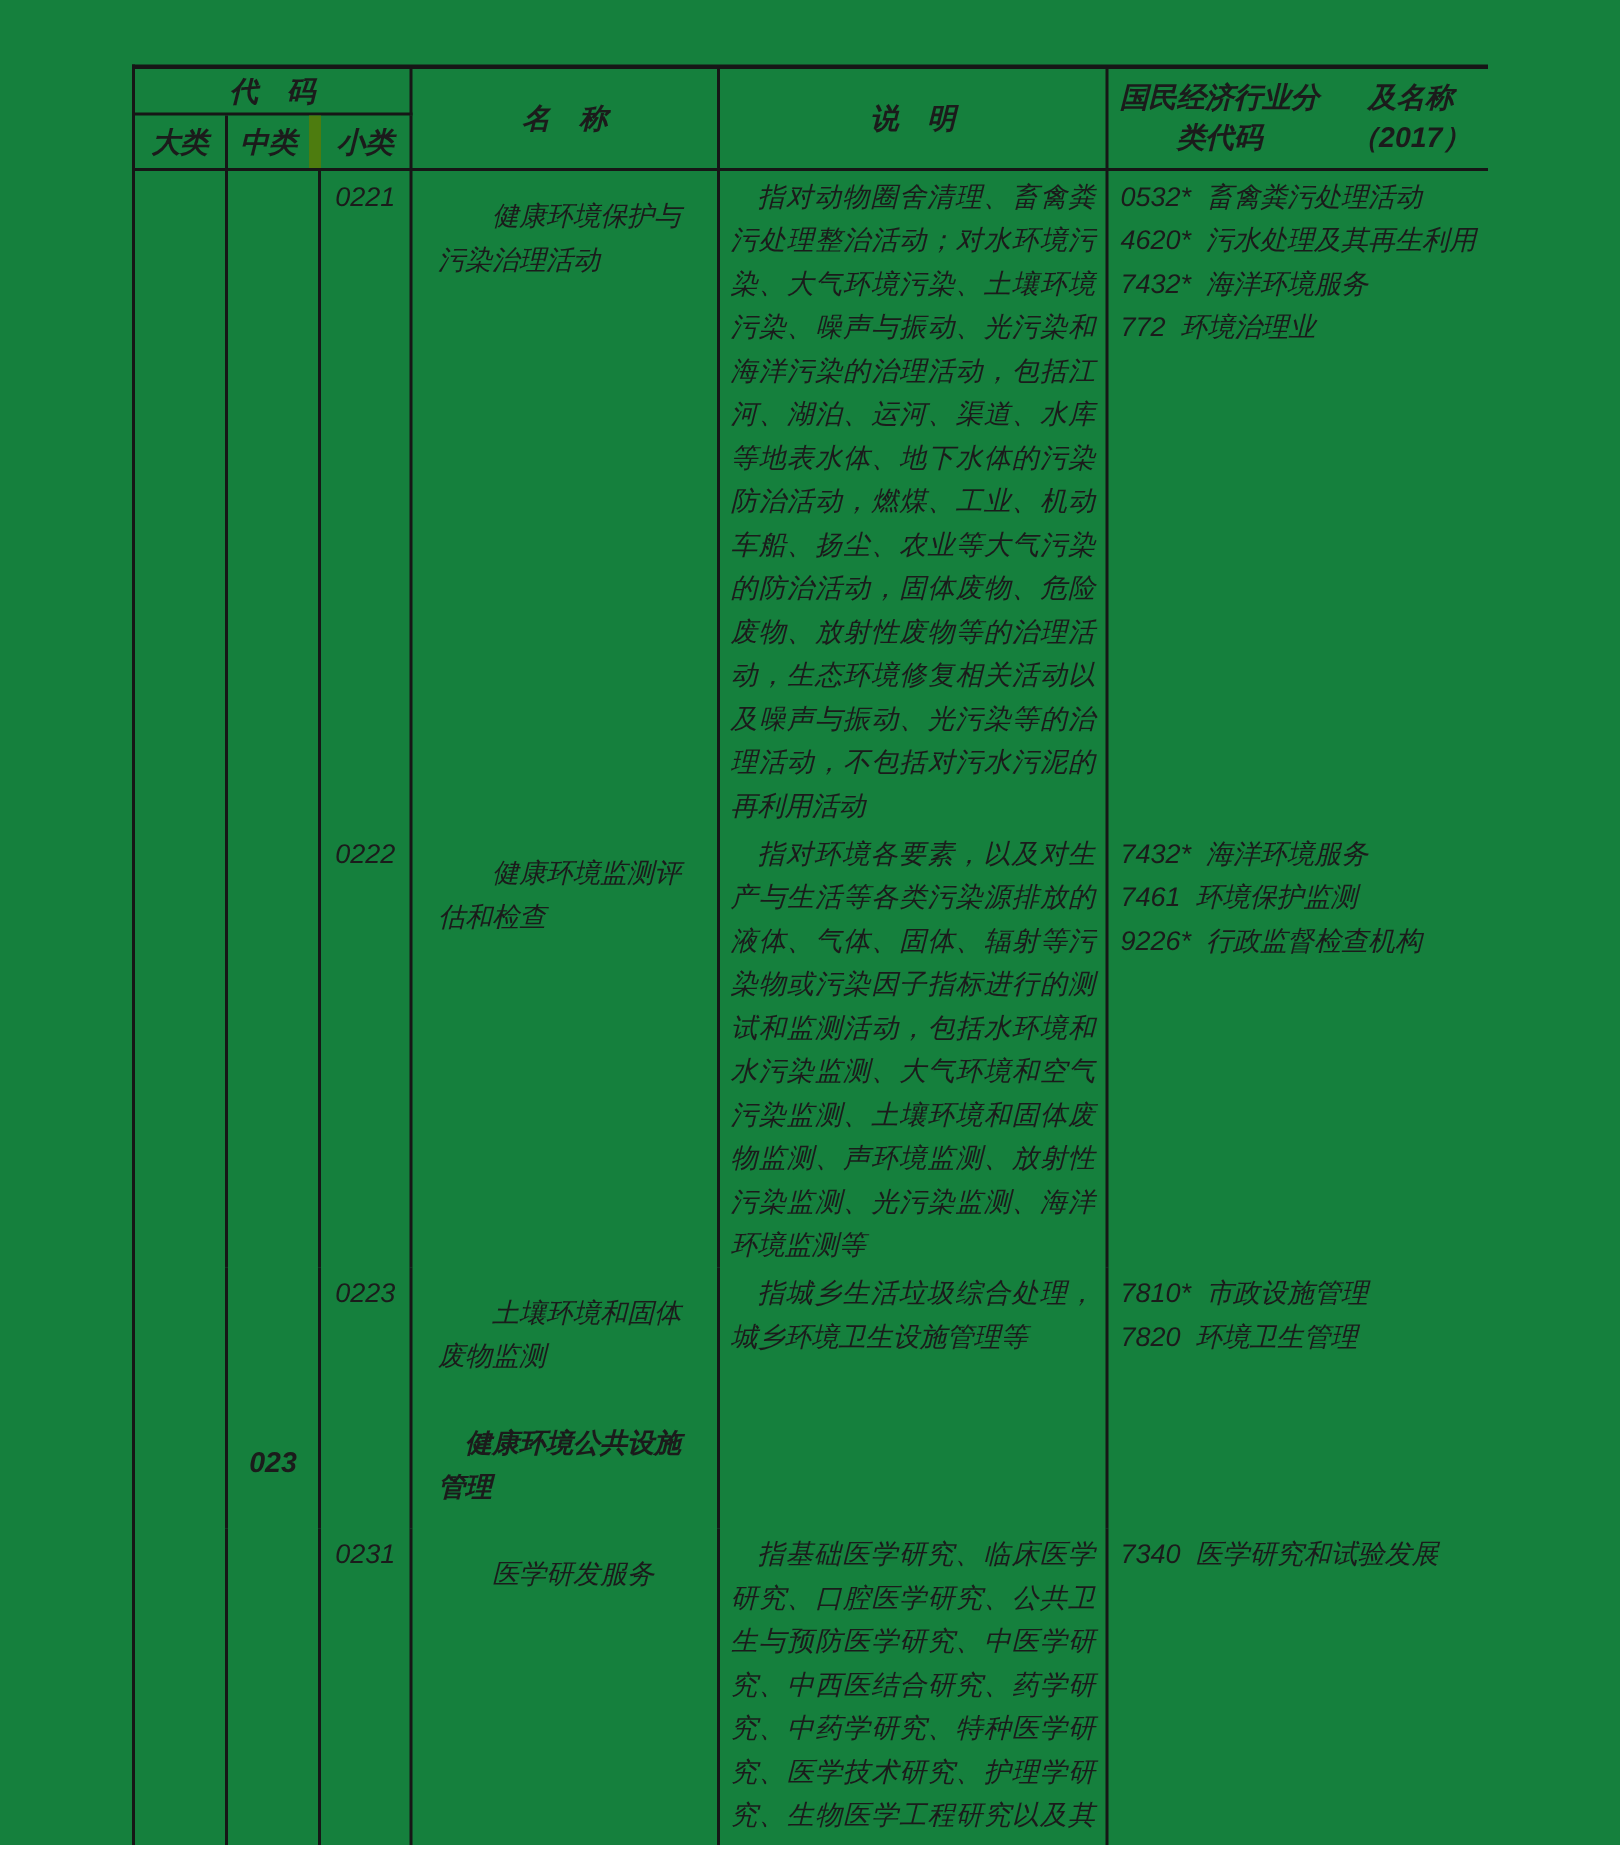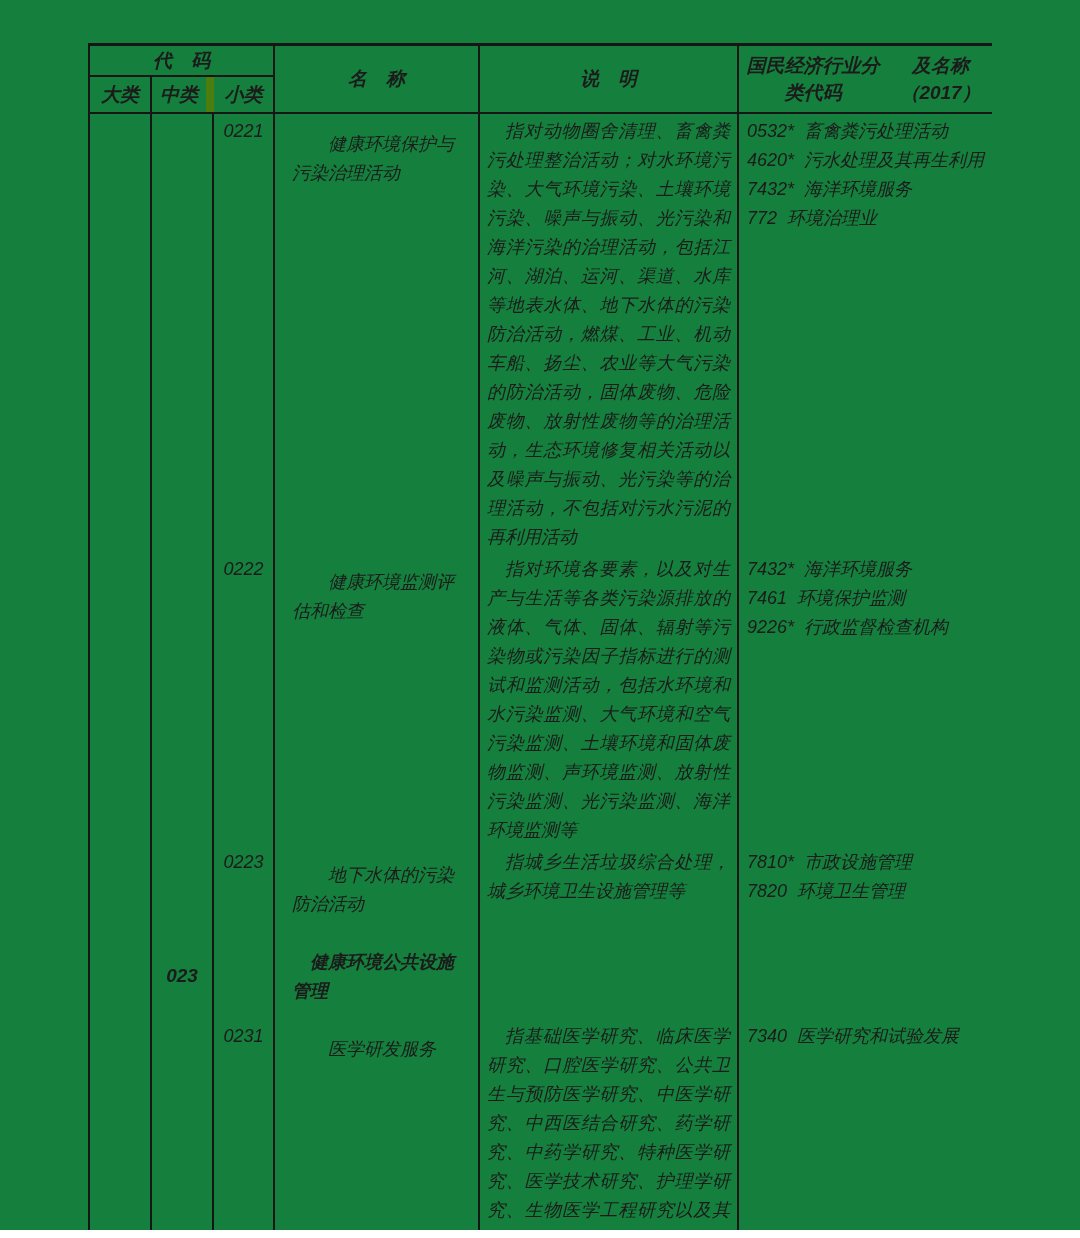--- a/index.html
+++ b/index.html
@@ -110,21 +110,21 @@
           <div class="ref-line">7432* 海洋环境服务</div>
           <div class="ref-line">7461 环境保护监测</div>
           <div class="ref-line">9226* 行政监督检查机构</div>
         </div>
       </div>
 
       <div class="cell"></div>
       <div class="cell"></div>
       <div class="cell c-code">0223</div>
       <div class="cell">
-        <p class="name-p">地下水体的污染防治活动</p>
+        <p class="name-p">土壤环境和固体废物监测</p>
       </div>
       <div class="cell">
         <p class="desc-p">指城乡生活垃圾综合处理，城乡环境卫生设施管理等</p>
       </div>
       <div class="cell last">
         <div class="ref-list">
           <div class="ref-line">7810* 市政设施管理</div>
           <div class="ref-line">7820 环境卫生管理</div>
         </div>
       </div>

